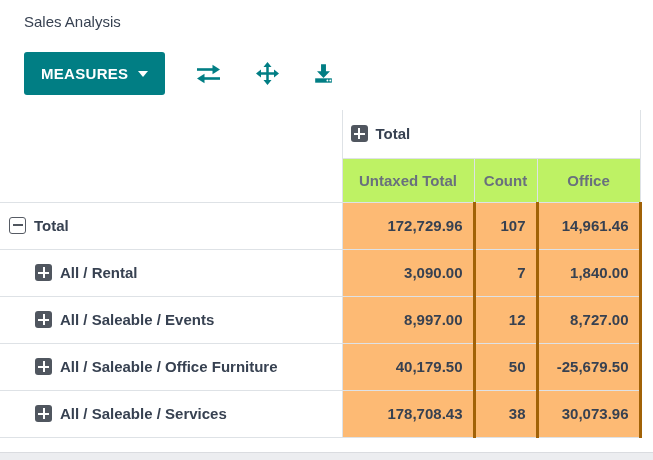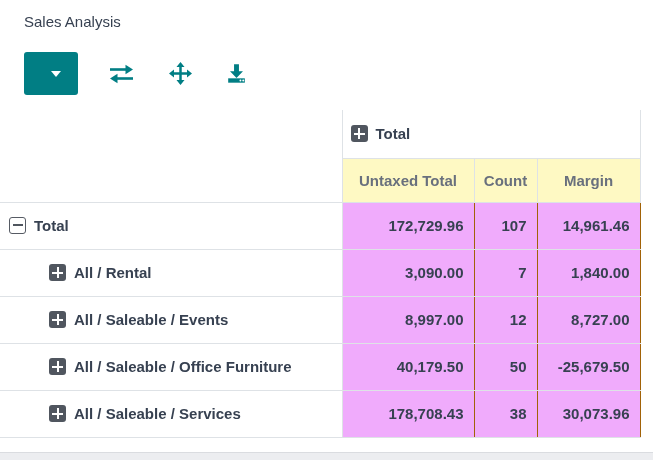--- a/index.html
+++ b/index.html
@@ -32,30 +32,30 @@
   .pivot-table col.c-margin  { width: 103px; }
 
   .pivot-table th, .pivot-table td { font-weight: 700; vertical-align: middle; }
   .blank-corner { border-right: 1px solid #dee2e6; border-bottom: 1px solid #dee2e6;
     background: #fff; }
   .col-group-header { height: 48px; text-align: left; padding-left: 8px;
     color: #374151; border-bottom: 1px solid #dee2e6; border-right: 1px solid #dee2e6;
     background: #fff; cursor: pointer; }
   .measure-header { height: 44px; text-align: center; color: #69707d;
     border-left: 1px solid #dee2e6; border-right: 1px solid #dee2e6;
-    border-bottom: 1px solid #dee2e6; background: #fef9c3; cursor: pointer; }
+    border-bottom: 1px solid #dee2e6; background: #bef264; cursor: pointer; }
 
   .row-header { height: 47px; text-align: left; color: #374151;
     border-bottom: 1px solid #dee2e6; background: #fff; cursor: pointer;
     white-space: nowrap; overflow: hidden; }
   .row-header.lvl0 { padding-left: 9px; }
-  .row-header.lvl1 { padding-left: 49px; }
+  .row-header.lvl1 { padding-left: 35px; }
   .value-cell { height: 47px; text-align: right; padding-right: 10px;
-    color: #374151; font-weight: 500; background: #f0abfc;
-    border-left: 1px solid #dee2e6; border-right: 1px solid #a16207;
+    color: #374151; font-weight: 500; background: #fdba74;
+    border-left: 1px solid #dee2e6; border-right: 3px solid #a16207;
     border-bottom: 1px solid #dee2e6; }
 
   .tree-icon { display: inline-block; width: 17px; height: 17px;
     border-radius: 3px; position: relative; vertical-align: -3px;
     margin-right: 8px; cursor: pointer; }
   .tree-icon.plus { background: #50565f; }
   .tree-icon.plus::before { content: ""; position: absolute; left: 3px; right: 3px;
     top: 7.5px; height: 2px; background: #fff; }
   .tree-icon.plus::after { content: ""; position: absolute; top: 3px; bottom: 3px;
     left: 7.5px; width: 2px; background: #fff; }
@@ -68,20 +68,21 @@
 </style>
 </head>
 <body>
 
 <div class="page">
 
   <h1 class="page-title">Sales Analysis</h1>
 
   <div class="toolbar">
     <button class="measures-btn">
+      <span>MEASURES</span>
       <span class="caret-down"></span>
     </button>
     <button class="icon-btn">
       <svg width="27" height="20" viewBox="0 0 27 20">
         <path d="M2 5.5 h16" stroke="#017e84" stroke-width="2.6" fill="none"></path>
         <path d="M17.5 0.8 L25 5.5 L17.5 10.2 Z" fill="#017e84"></path>
         <path d="M25 14.5 h-16" stroke="#017e84" stroke-width="2.6" fill="none"></path>
         <path d="M9.5 9.8 L2 14.5 L9.5 19.2 Z" fill="#017e84"></path>
       </svg>
     </button>
@@ -110,21 +111,21 @@
     <thead>
       <tr>
         <th class="blank-corner" rowspan="2"></th>
         <th class="col-group-header" colspan="3">
           <span class="tree-icon plus"></span><span>Total</span>
         </th>
       </tr>
       <tr>
         <th class="measure-header">Untaxed Total</th>
         <th class="measure-header">Count</th>
-        <th class="measure-header">Margin</th>
+        <th class="measure-header">Office</th>
       </tr>
     </thead>
     <tbody>
       <tr>
         <td class="row-header lvl0">
           <span class="tree-icon minus"></span><span>Total</span>
         </td>
         <td class="value-cell">172,729.96</td>
         <td class="value-cell">107</td>
         <td class="value-cell">14,961.46</td>

